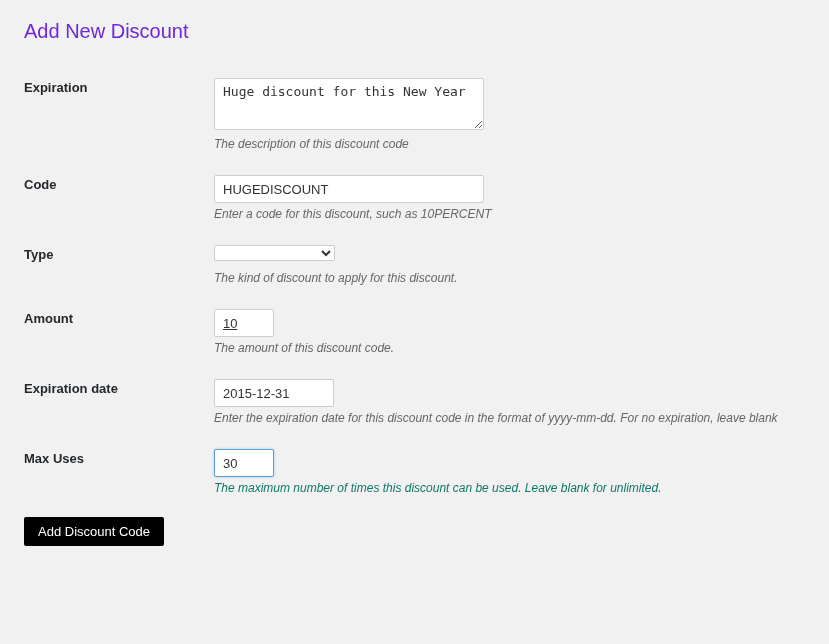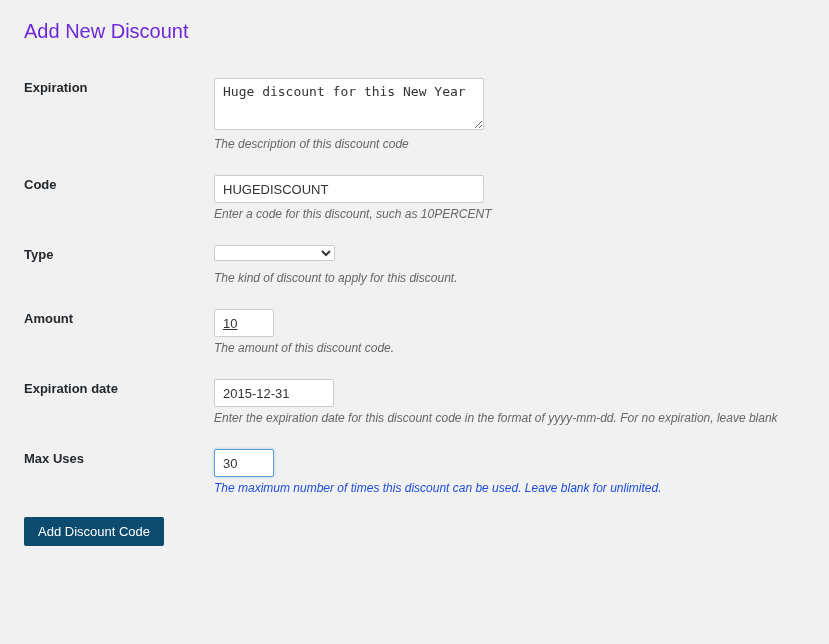--- a/index.html
+++ b/index.html
@@ -57,24 +57,24 @@
       height: 16px;
       padding-right: 20px;
     }
     .field-hint {
       font-style: italic;
       color: #666;
       font-size: 12px;
       margin-top: 4px;
     }
     .field-hint.blue-hint {
-      color: #1d4ed8;
+      color: #0f766e;
     }
     .add-btn {
-      background: #0c4a6e;
+      background: #000000;
       color: #fff;
       border: none;
       padding: 7px 14px;
       font-size: 13px;
       cursor: pointer;
       border-radius: 2px;
       margin-top: 10px;
     }
     .amount-input {
       width: 60px !important;

